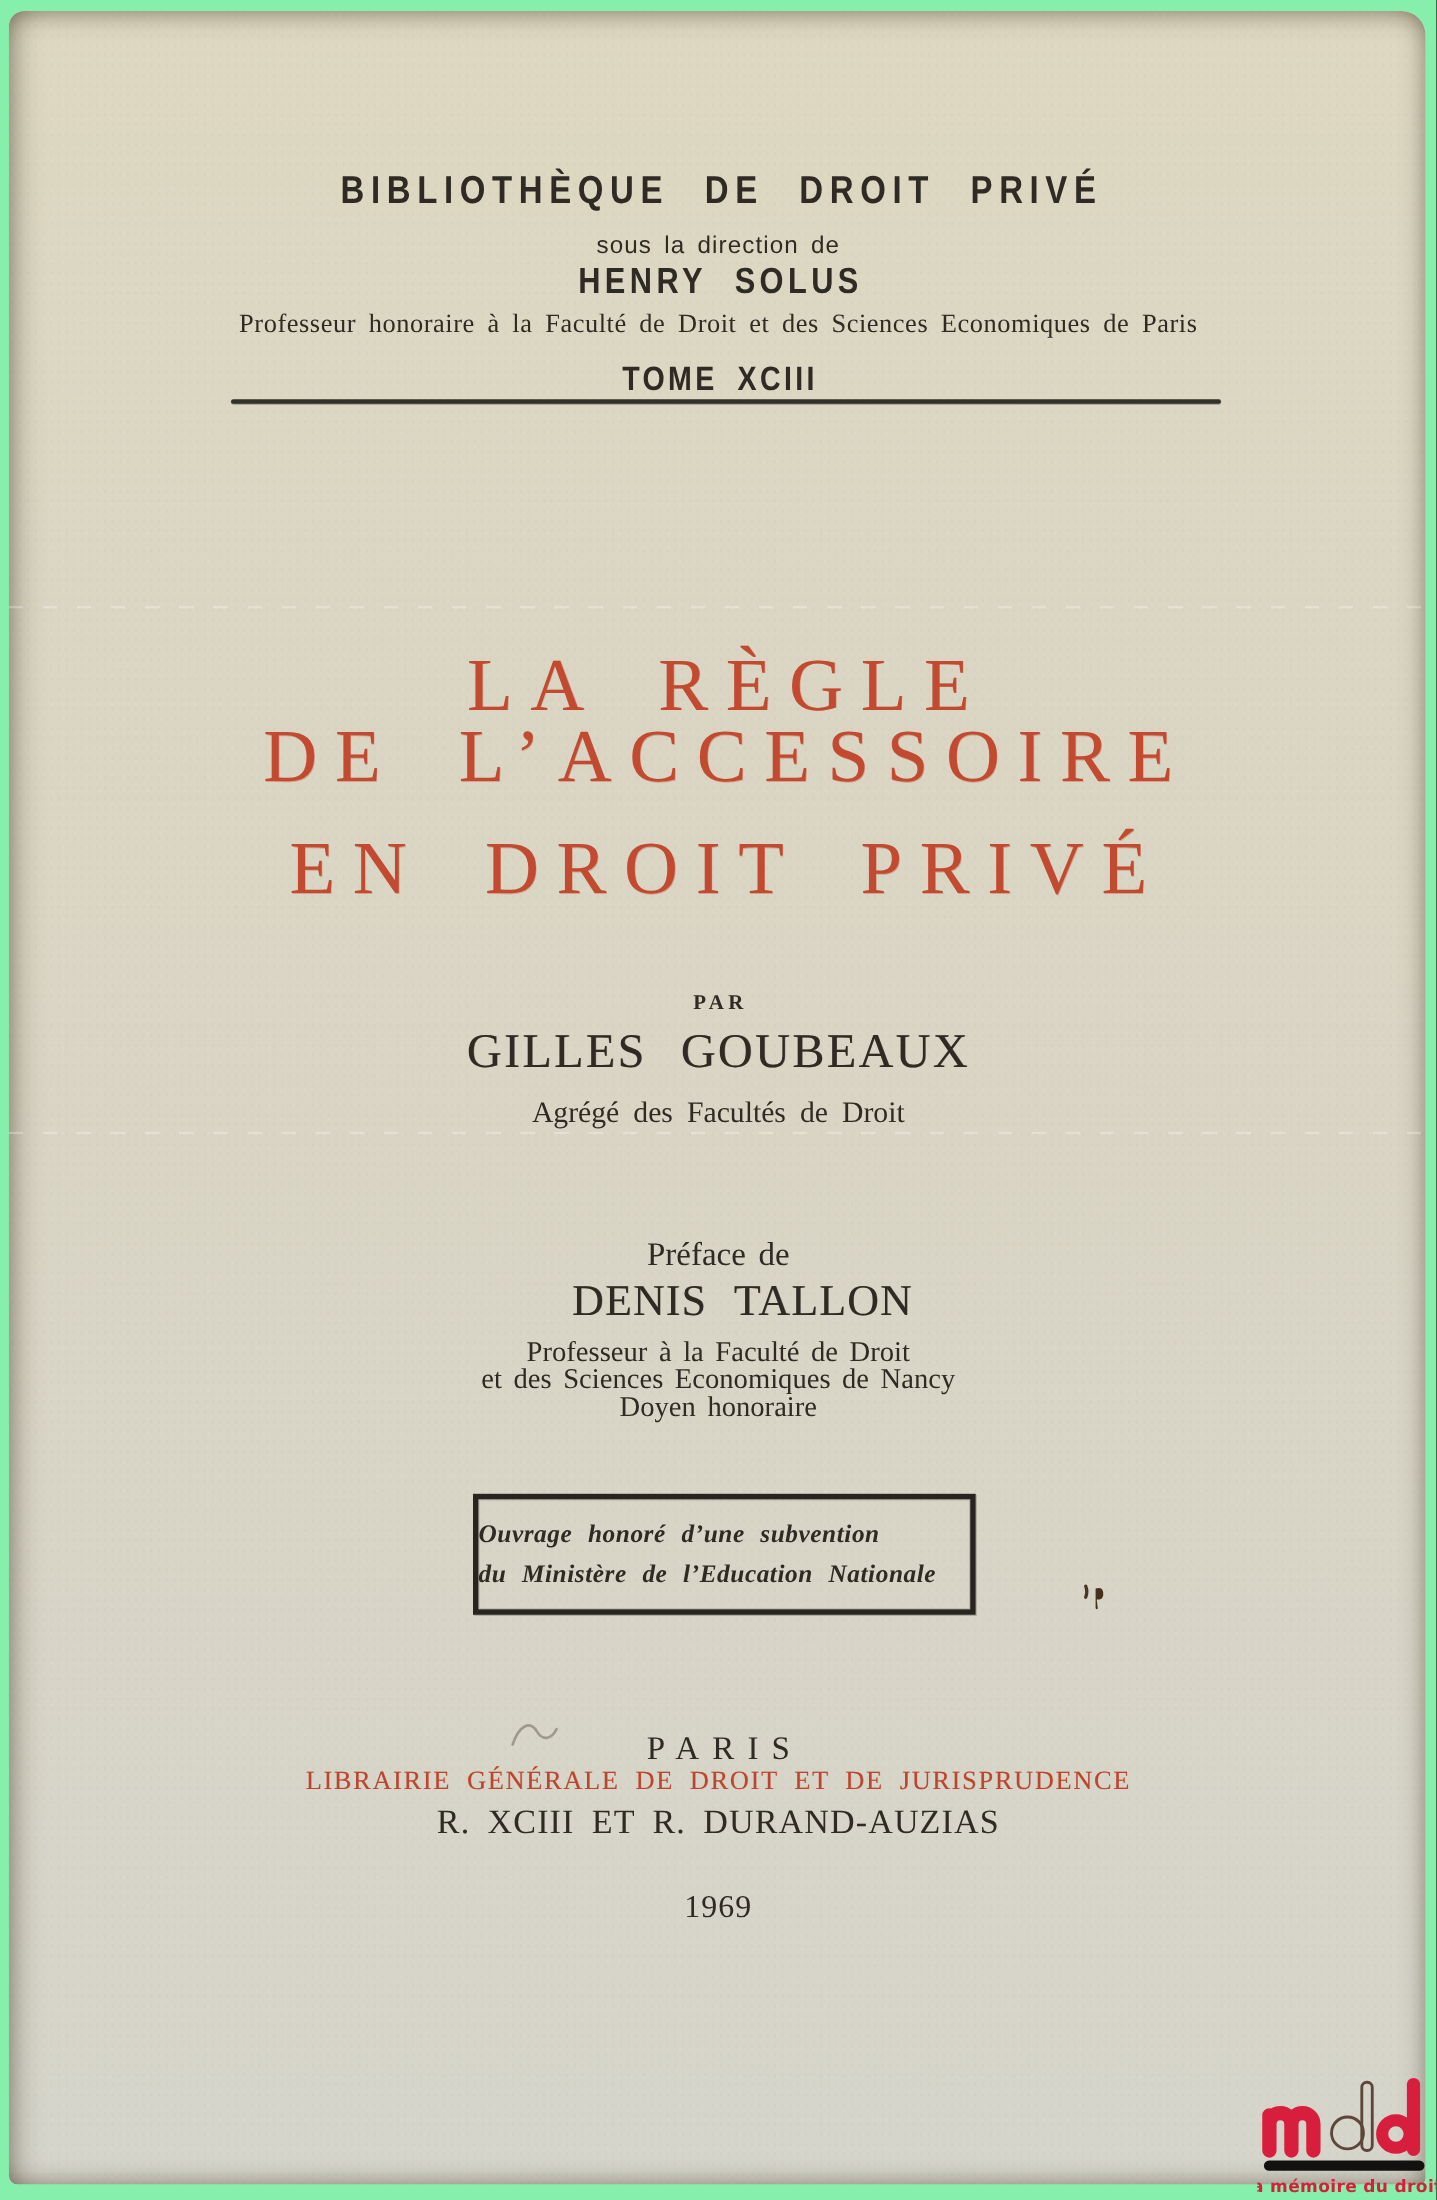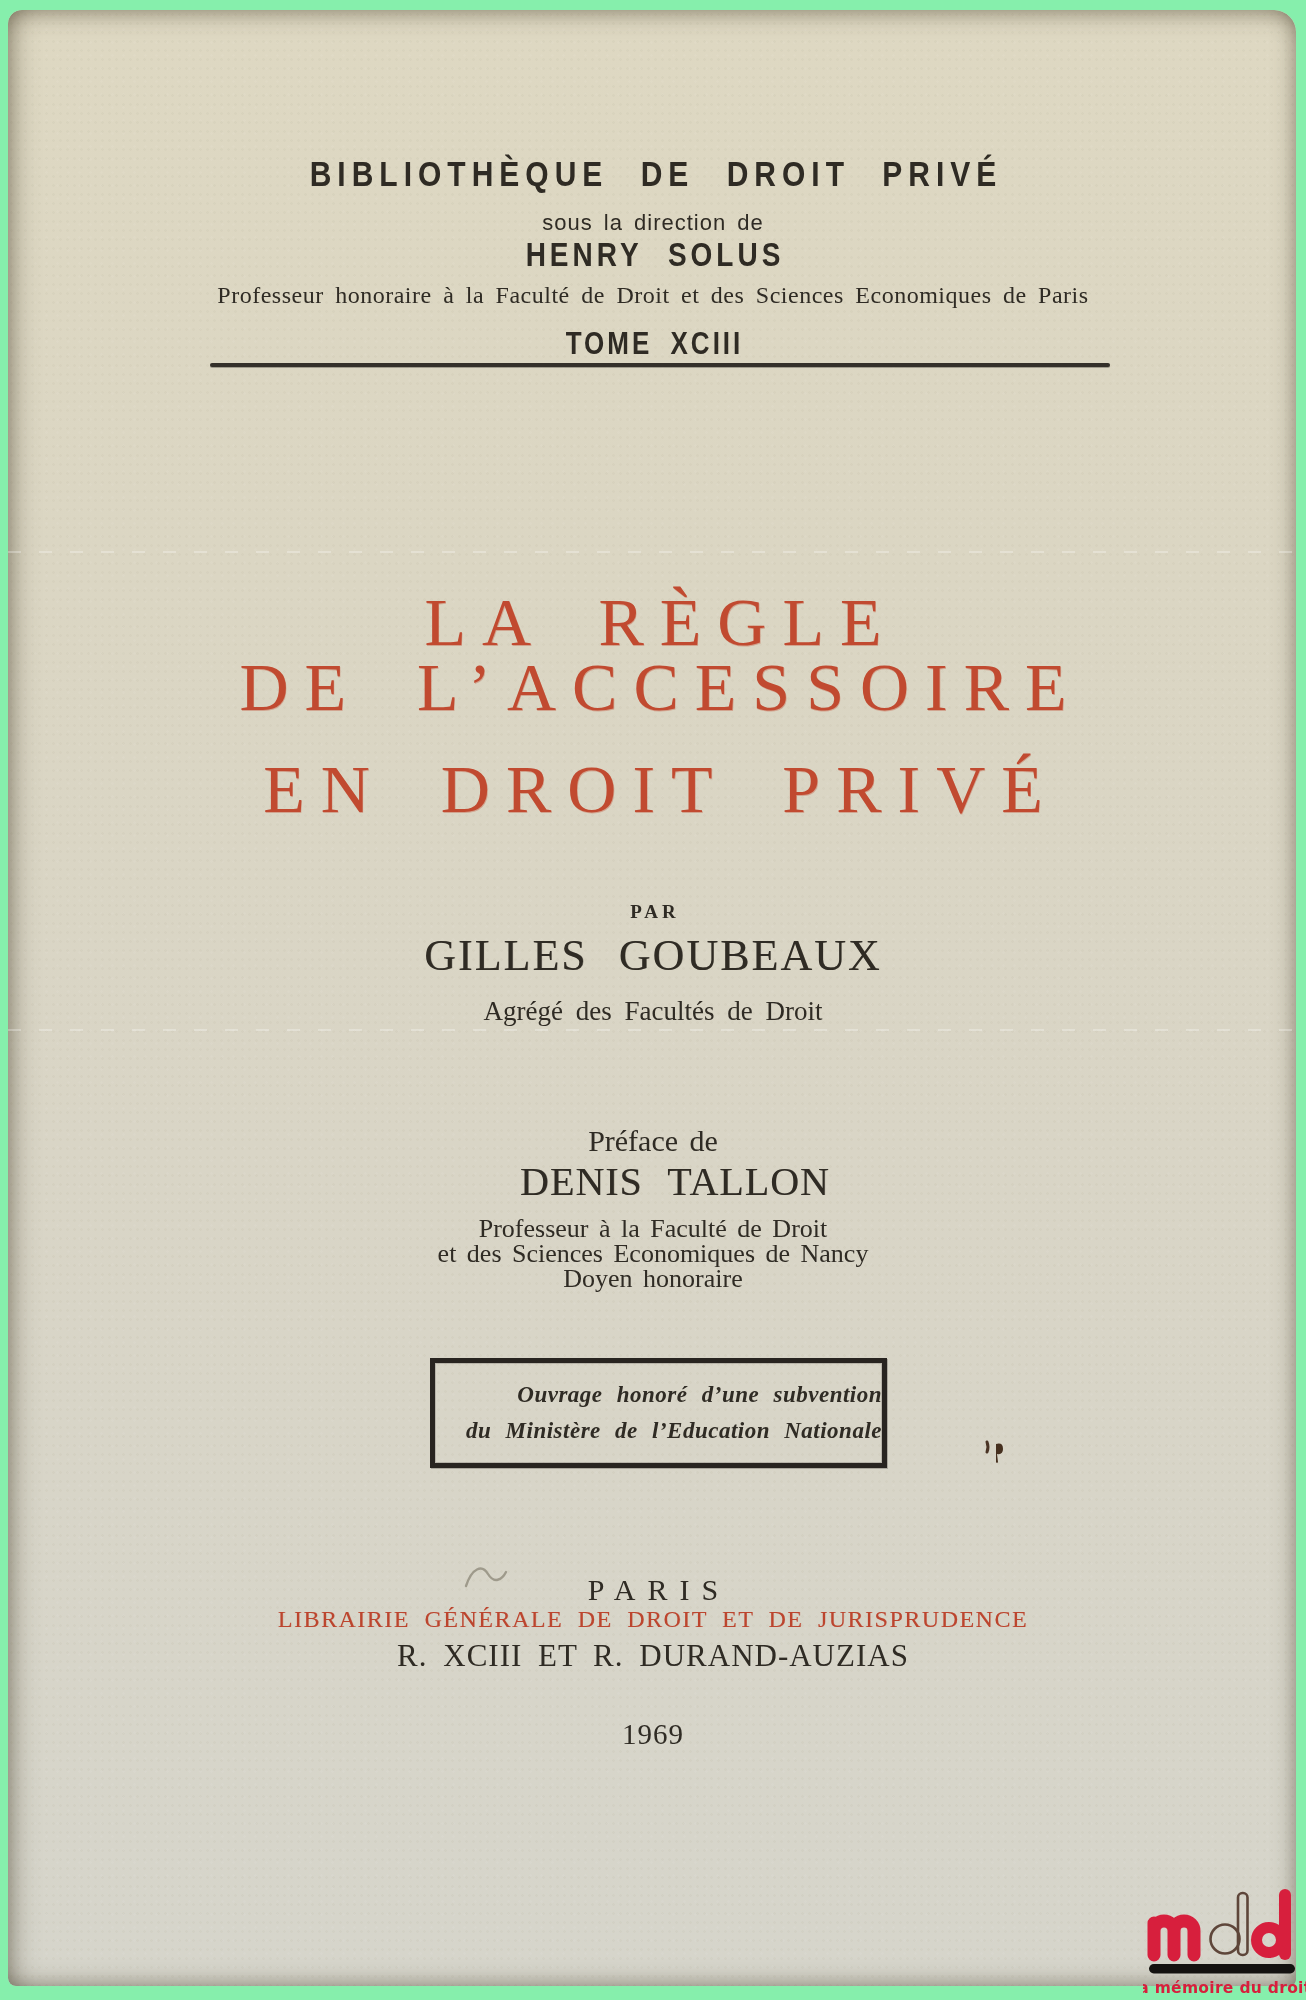--- a/index.html
+++ b/index.html
@@ -57,21 +57,21 @@
         text-shadow:.4px .4px 0 rgba(47,43,36,.4);margin-left:44px;}
   .preface-role1{top:1214px;font-size:26px;word-spacing:4px;}
   .preface-role2{top:1239px;font-size:26px;word-spacing:4px;}
   .preface-role3{top:1264px;font-size:26px;word-spacing:4px;}
 
   .grant-box{
     position:absolute;left:430px;top:1358px;width:457px;height:110px;
     border:5px solid #282420;box-sizing:border-box;
     box-shadow:inset 0 0 0 1px rgba(40,36,32,.18), 1px 1px 0 rgba(40,36,32,.25);
   }
-  .grant-text{position:absolute;left:0;right:0;top:14px;text-align:right;
+  .grant-text{position:absolute;left:0;right:0;top:14px;text-align:left;
     font-style:italic;font-weight:bold;font-size:23px;line-height:36px;
     color:#2f2b24;letter-spacing:.5px;word-spacing:8px;white-space:nowrap;}
 
   .city{top:1573px;font-size:30px;letter-spacing:12px;text-indent:12px;}
   .publisher{top:1606px;font-size:24px;color:#bc452e;letter-spacing:1.5px;word-spacing:7px;
         text-shadow:.4px .4px 0 rgba(188,69,46,.35);}
   .printers{top:1638px;font-size:31px;letter-spacing:1px;word-spacing:7px;}
   .address{top:1680px;font-size:29px;word-spacing:5px;}
   .year{top:1718px;font-size:29px;letter-spacing:1px;}
 

